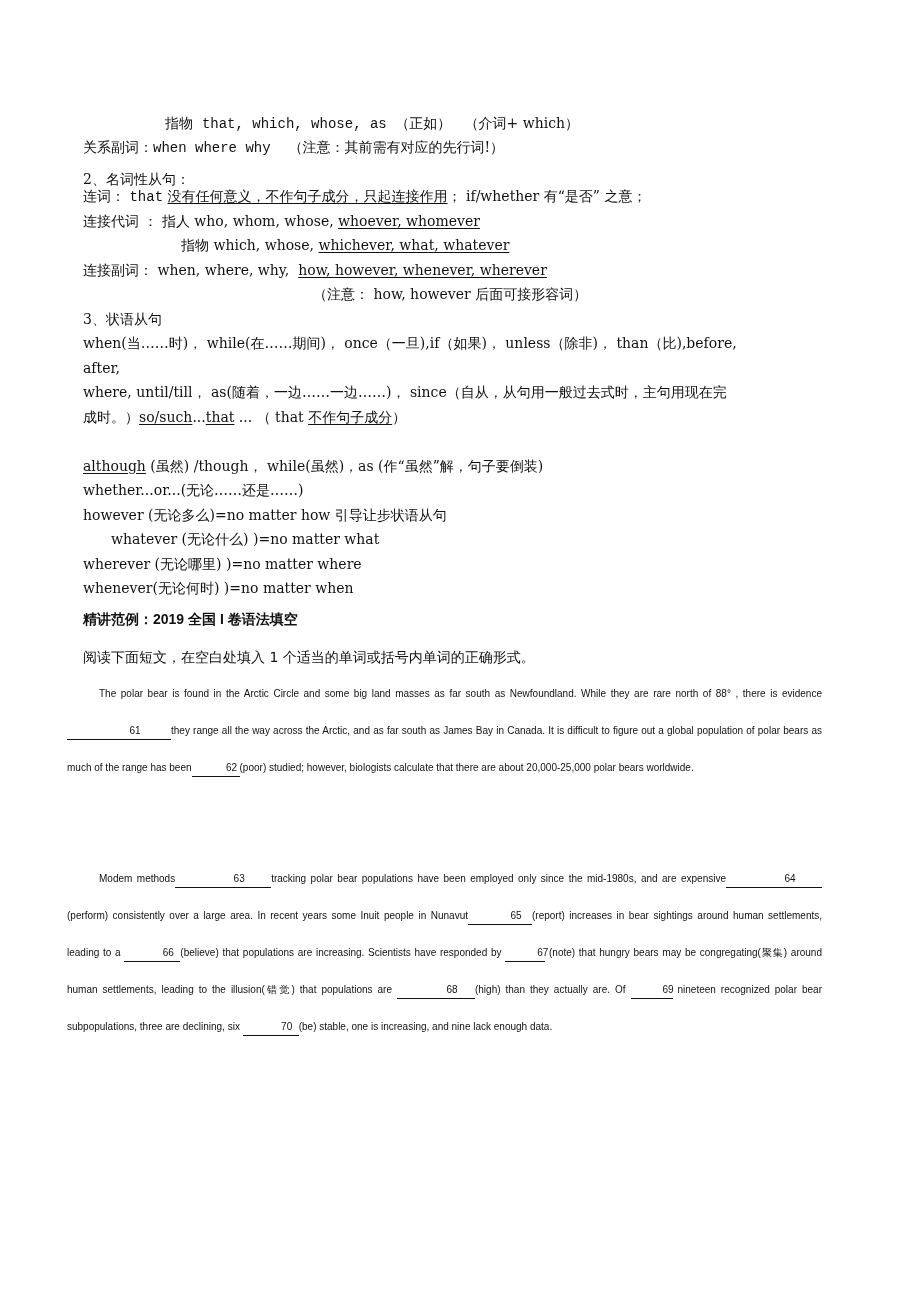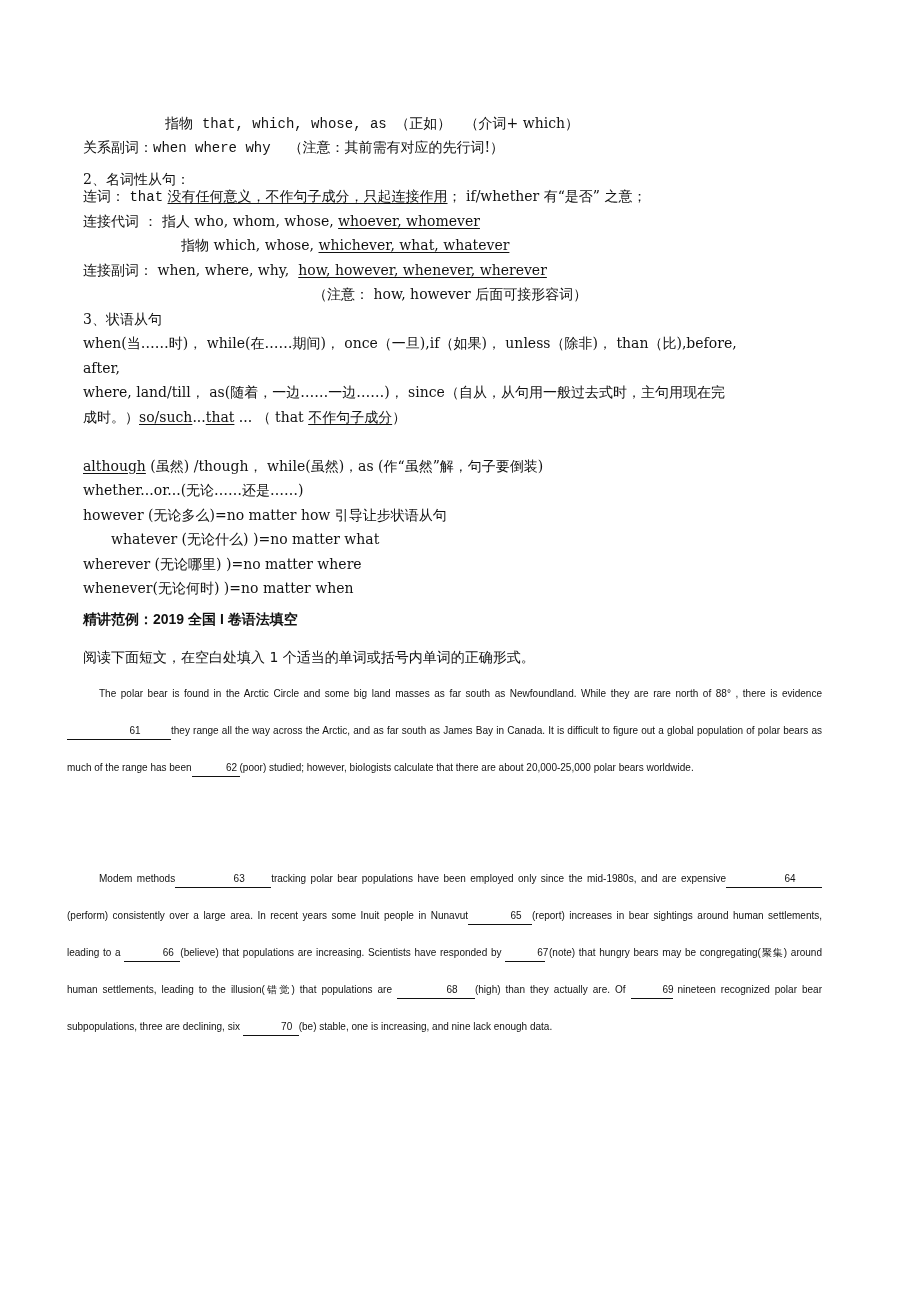--- a/index.html
+++ b/index.html
@@ -41,21 +41,21 @@
 
   <div class="line" style="top:261px;">
     <span>连接副词：</span>&nbsp;<span>when, where, why,</span>&nbsp;&nbsp;<span class="u">how, however, whenever,  wherever</span>
   </div>
 
   <div class="line" style="top:285px;left:313px;">（注意： how, however 后面可接形容词）</div>
 
   <div class="line" style="top:310px;">3、状语从句</div>
   <div class="line" style="top:334px;">when(当……时)， while(在……期间)， once（一旦),if（如果)， unless（除非)， than（比),before,</div>
   <div class="line" style="top:359px;">after,</div>
-  <div class="line" style="top:383px;">where, land/till， as(随着，一边……一边……)， since（自从，从句用一般过去式时，主句用现在完</div>
+  <div class="line" style="top:383px;">where, until/till， as(随着，一边……一边……)， since（自从，从句用一般过去式时，主句用现在完</div>
 
   <div class="line" style="top:408px;">
     <span>成时。）</span><span class="u">so/such</span><span>...</span><span class="u">that</span><span> ...  （ that </span><span class="u">不作句子成分</span><span>）</span>
   </div>
 
 
   <div class="line" style="top:457px;">
     <span class="u">although</span><span> (虽然) /though，  while(虽然)，as (作“虽然”解，句子要倒装)</span>
   </div>
 

